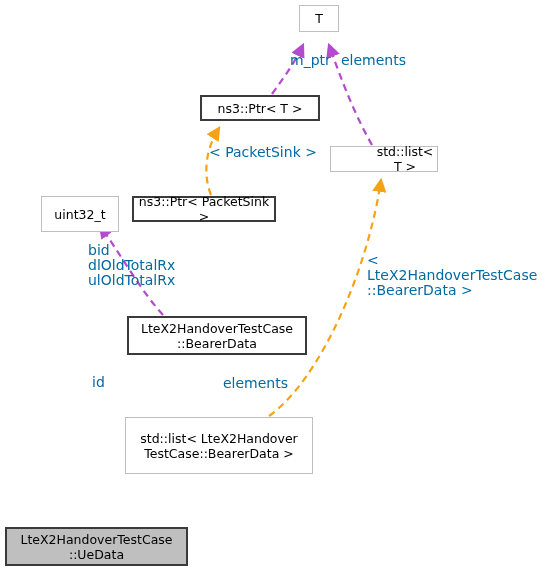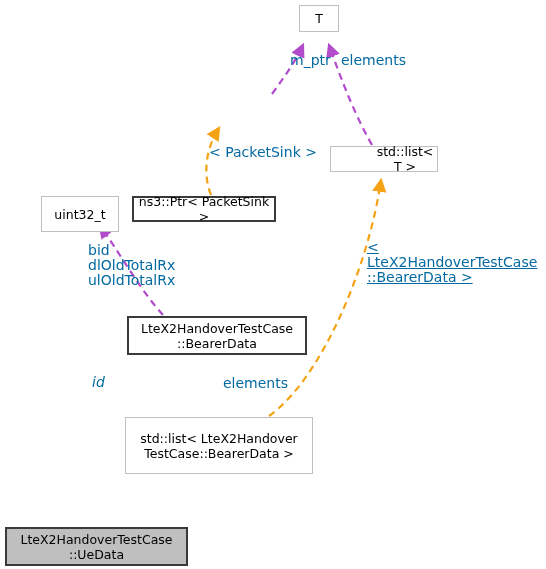--- a/index.html
+++ b/index.html
@@ -111,20 +111,23 @@
     <path d="M 95 526 C 90 430 86 300 84 226" fill="none" stroke="#b24bcc" stroke-width="2.2" stroke-dasharray="7,5" marker-end="url(#arrow-purple)"></path>
 
      std::list<bearerdata> --&gt;
     <path d="M 140 526 C 160 505 180 480 196 462" fill="none" stroke="#b24bcc" stroke-width="2.2" stroke-dasharray="7,5" marker-end="url(#arrow-purple)"></path>
   </bearerdata></packetsink></svg>
 
   <div class="node plain" style="left:299px; top:5px; width:40px; height:27px;">
     <span>T</span>
   </div>
 
+  <div class="node bold" style="left:200px; top:95px; width:120px; height:26px;">
+    <span>ns3::Ptr&lt; T &gt;</span>
+  </div>
 
   <div class="node plain" style="left:330px; top:146px; width:108px; height:26px;padding-left:42px;">
     <span>std::list&lt; T &gt;</span>
   </div>
 
   <div class="node plain" style="left:41px; top:196px; width:78px; height:36px;">
     <span>uint32_t</span>
   </div>
 
   <div class="node bold" style="left:132px; top:196px; width:144px; height:26px;text-align:center;">
@@ -150,21 +153,21 @@
 
   <div class="edge-label lead" style="left:341px; top:53px; width:80px;">elements</div>
 
   <div class="edge-label lead" style="left:209px; top:145px; width:120px;">&lt; PacketSink &gt;</div>
 
   <div class="edge-label left" style="left:88px; top:243px; width:115px;">bid
 dlOldTotalRx
 ulOldTotalRx</div>
 
 
-  <div class="edge-label lead" style="left:367px; top:240px; width:180px;text-decoration:underline;">&lt; LteX2HandoverTestCase
+  <div class="edge-label lead" style="left:367px; top:253px; width:180px;">&lt; LteX2HandoverTestCase
 ::BearerData &gt;</div>
 
   <div class="edge-label lead" style="left:223px; top:376px; width:90px;">elements</div>
 
-  <div class="edge-label lead" style="left:92px; top:375px; width:30px;font-style:italic;">id</div>
+  <div class="edge-label lead" style="left:92px; top:375px; width:30px;">id</div>
 
 
 </div>
 
 </body></html>

